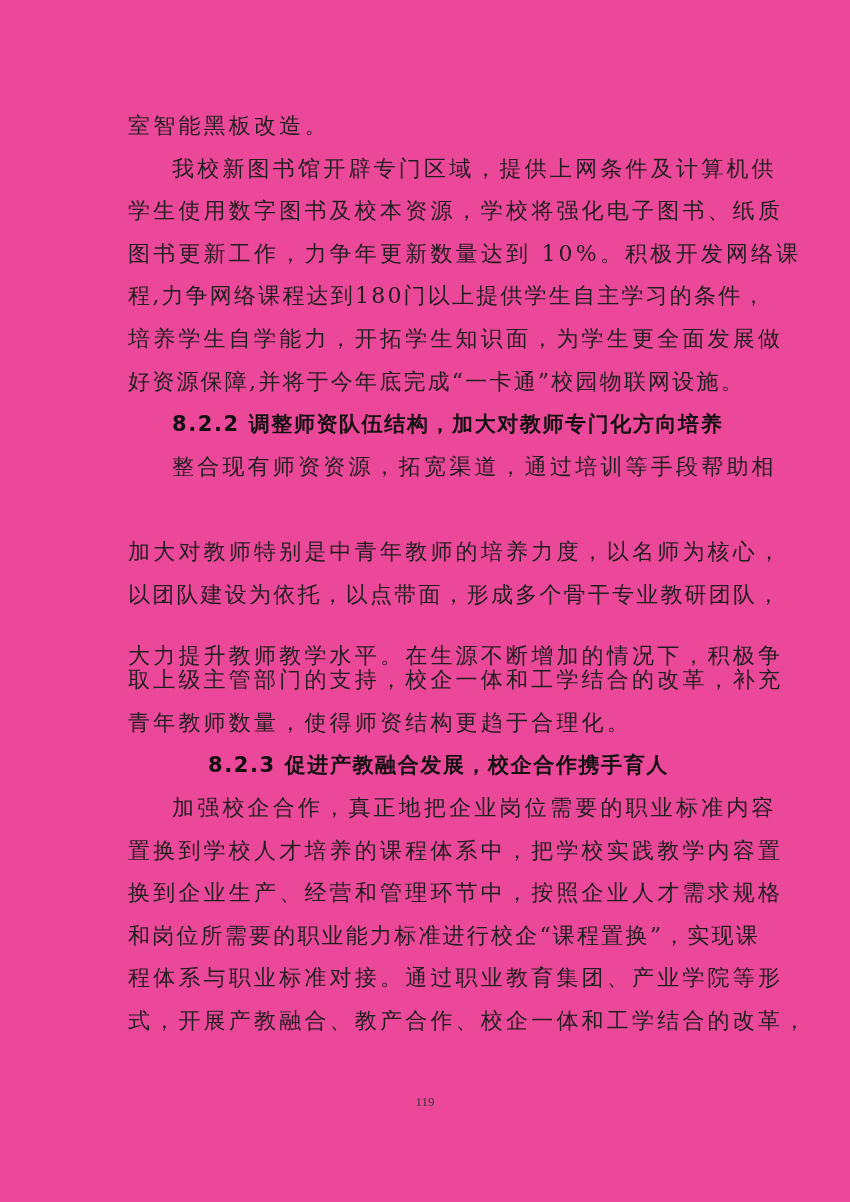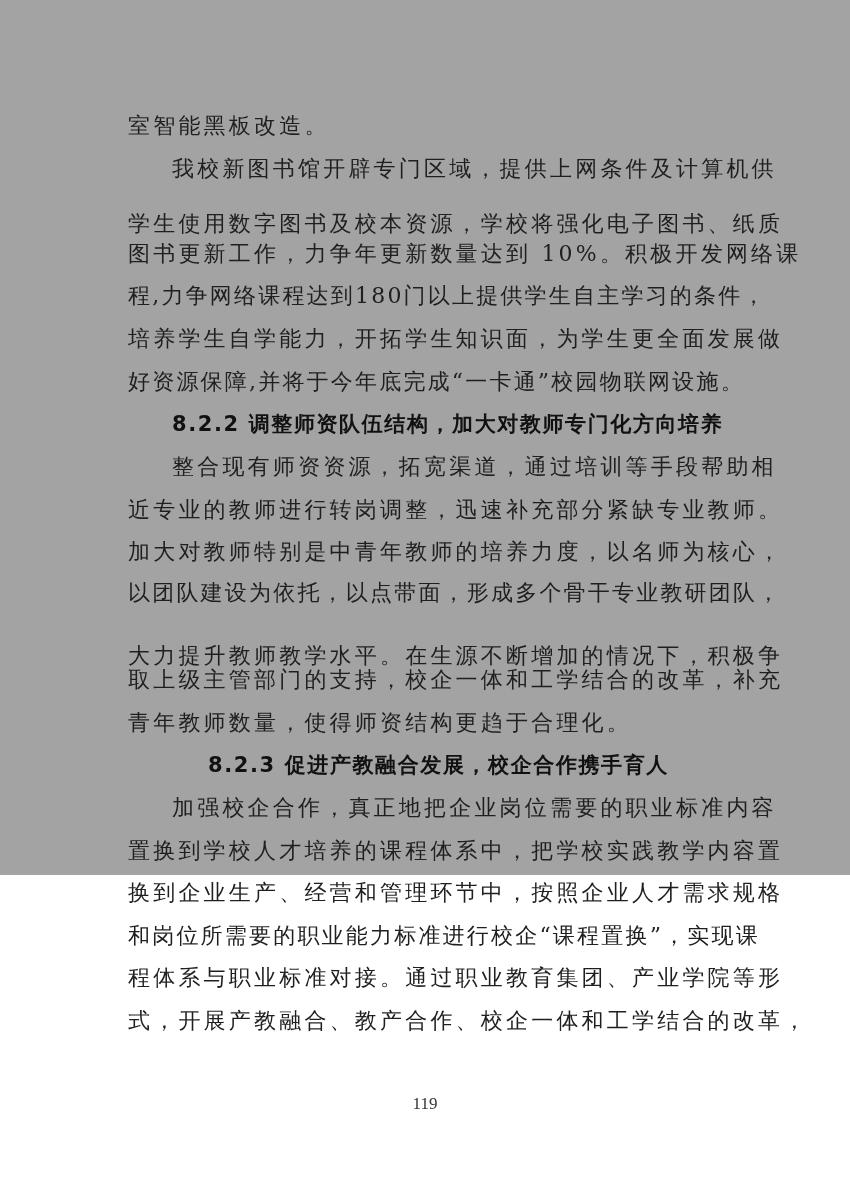--- a/index.html
+++ b/index.html
@@ -13,22 +13,22 @@
       position: relative;
       overflow: hidden;
       font-family: "DejaVu Serif", "Liberation Serif", serif;
       color: #1a1a1a;
     }
     .page {
       position: absolute;
       left: 0;
       top: 0;
       width: 850px;
-      height: 875px;
-      background: #a3a3a3;
+      height: 1202px;
+      background: #ec4899;
     }
     .line {
       position: absolute;
       left: 128px;
       width: 620px;
       font-size: 22px;
       line-height: 30px;
       white-space: nowrap;
       letter-spacing: 3.2px;
       color: #1f1f1f;
@@ -50,44 +50,43 @@
       letter-spacing: 1.6px;
       color: #111111;
     }
     .page-number {
       position: absolute;
       left: 0;
       width: 850px;
       top: 1094px;
       text-align: center;
       font-family: "Liberation Serif", "DejaVu Serif", serif;
-      font-size: 17px;
+      font-size: 13px;
       color: #333333;
     }
   </style>
 </head>
 <body>
 
 <div class="page">
 
   <div class="line" style="top: 111px;">室智能黑板改造。</div>
 
   <div class="line indent" style="top: 154px; width: 576px;">我校新图书馆开辟专门区域，提供上网条件及计算机供</div>
-  <div class="line" style="top: 196px; margin-top: 13px;">学生使用数字图书及校本资源，学校将强化电子图书、纸质</div>
+  <div class="line" style="top: 196px;">学生使用数字图书及校本资源，学校将强化电子图书、纸质</div>
   <div class="line" style="top: 239px;">图书更新工作，力争年更新数量达到 10%。积极开发网络课</div>
   <div class="line tight" style="top: 281px;">程,力争网络课程达到180门以上提供学生自主学习的条件，</div>
   <div class="line" style="top: 324px;">培养学生自学能力，开拓学生知识面，为学生更全面发展做</div>
   <div class="line tight" style="top: 367px;">好资源保障,并将于今年底完成“一卡通”校园物联网设施。</div>
 
   <div class="heading" style="top: 409px;">8.2.2 调整师资队伍结构，加大对教师专门化方向培养</div>
 
   <div class="line indent" style="top: 452px; width: 576px;">整合现有师资资源，拓宽渠道，通过培训等手段帮助相</div>
-  <div class="line" style="top: 495px;">近专业的教师进行转岗调整，迅速补充部分紧缺专业教师。</div>
   <div class="line" style="top: 537px;">加大对教师特别是中青年教师的培养力度，以名师为核心，</div>
-  <div class="line tight" style="top: 580px; font-family: Liberation Mono, monospace;">以团队建设为依托，以点带面，形成多个骨干专业教研团队，</div>
+  <div class="line tight" style="top: 580px;">以团队建设为依托，以点带面，形成多个骨干专业教研团队，</div>
   <div class="line" style="top: 622px; margin-top: 19px;">大力提升教师教学水平。在生源不断增加的情况下，积极争</div>
   <div class="line" style="top: 665px;">取上级主管部门的支持，校企一体和工学结合的改革，补充</div>
   <div class="line" style="top: 708px;">青年教师数量，使得师资结构更趋于合理化。</div>
 
   <div class="heading" style="top: 750px; margin-left: 36px;">8.2.3 促进产教融合发展，校企合作携手育人</div>
 
   <div class="line indent" style="top: 793px; width: 576px;">加强校企合作，真正地把企业岗位需要的职业标准内容</div>
   <div class="line" style="top: 836px;">置换到学校人才培养的课程体系中，把学校实践教学内容置</div>
   <div class="line" style="top: 878px;">换到企业生产、经营和管理环节中，按照企业人才需求规格</div>
   <div class="line tight" style="top: 921px;">和岗位所需要的职业能力标准进行校企“课程置换”，实现课</div>

